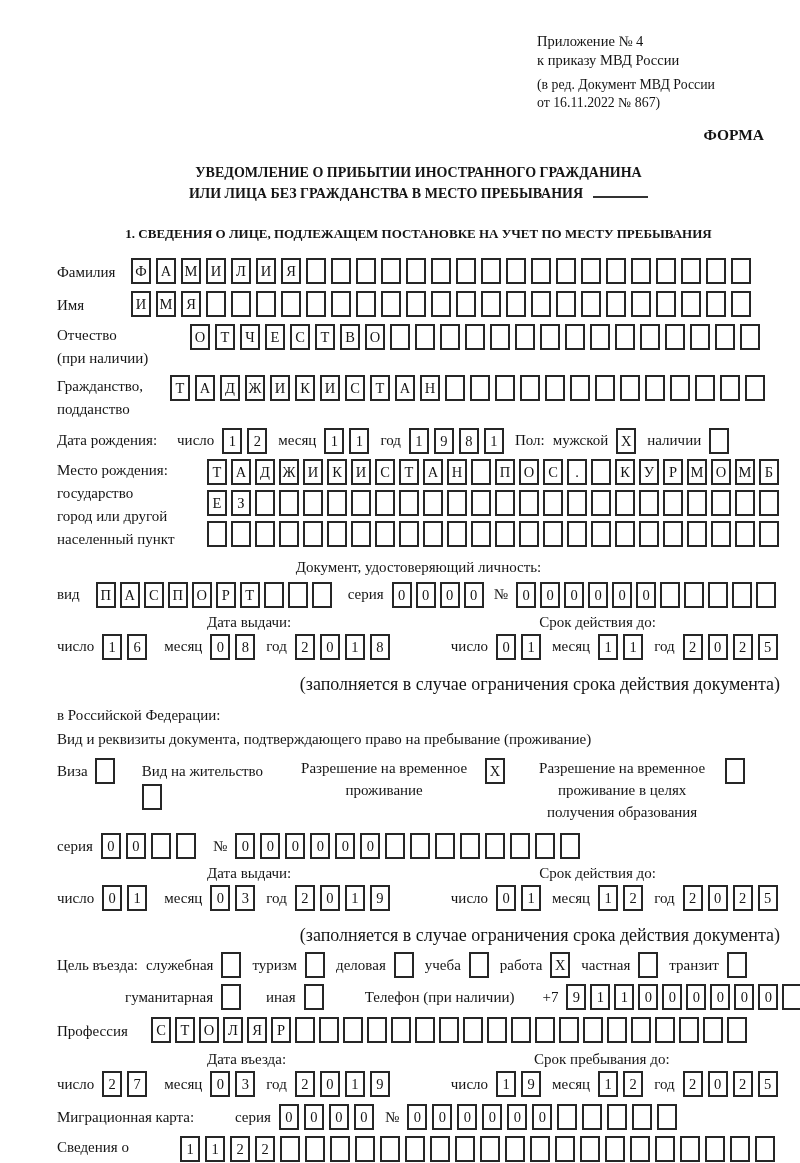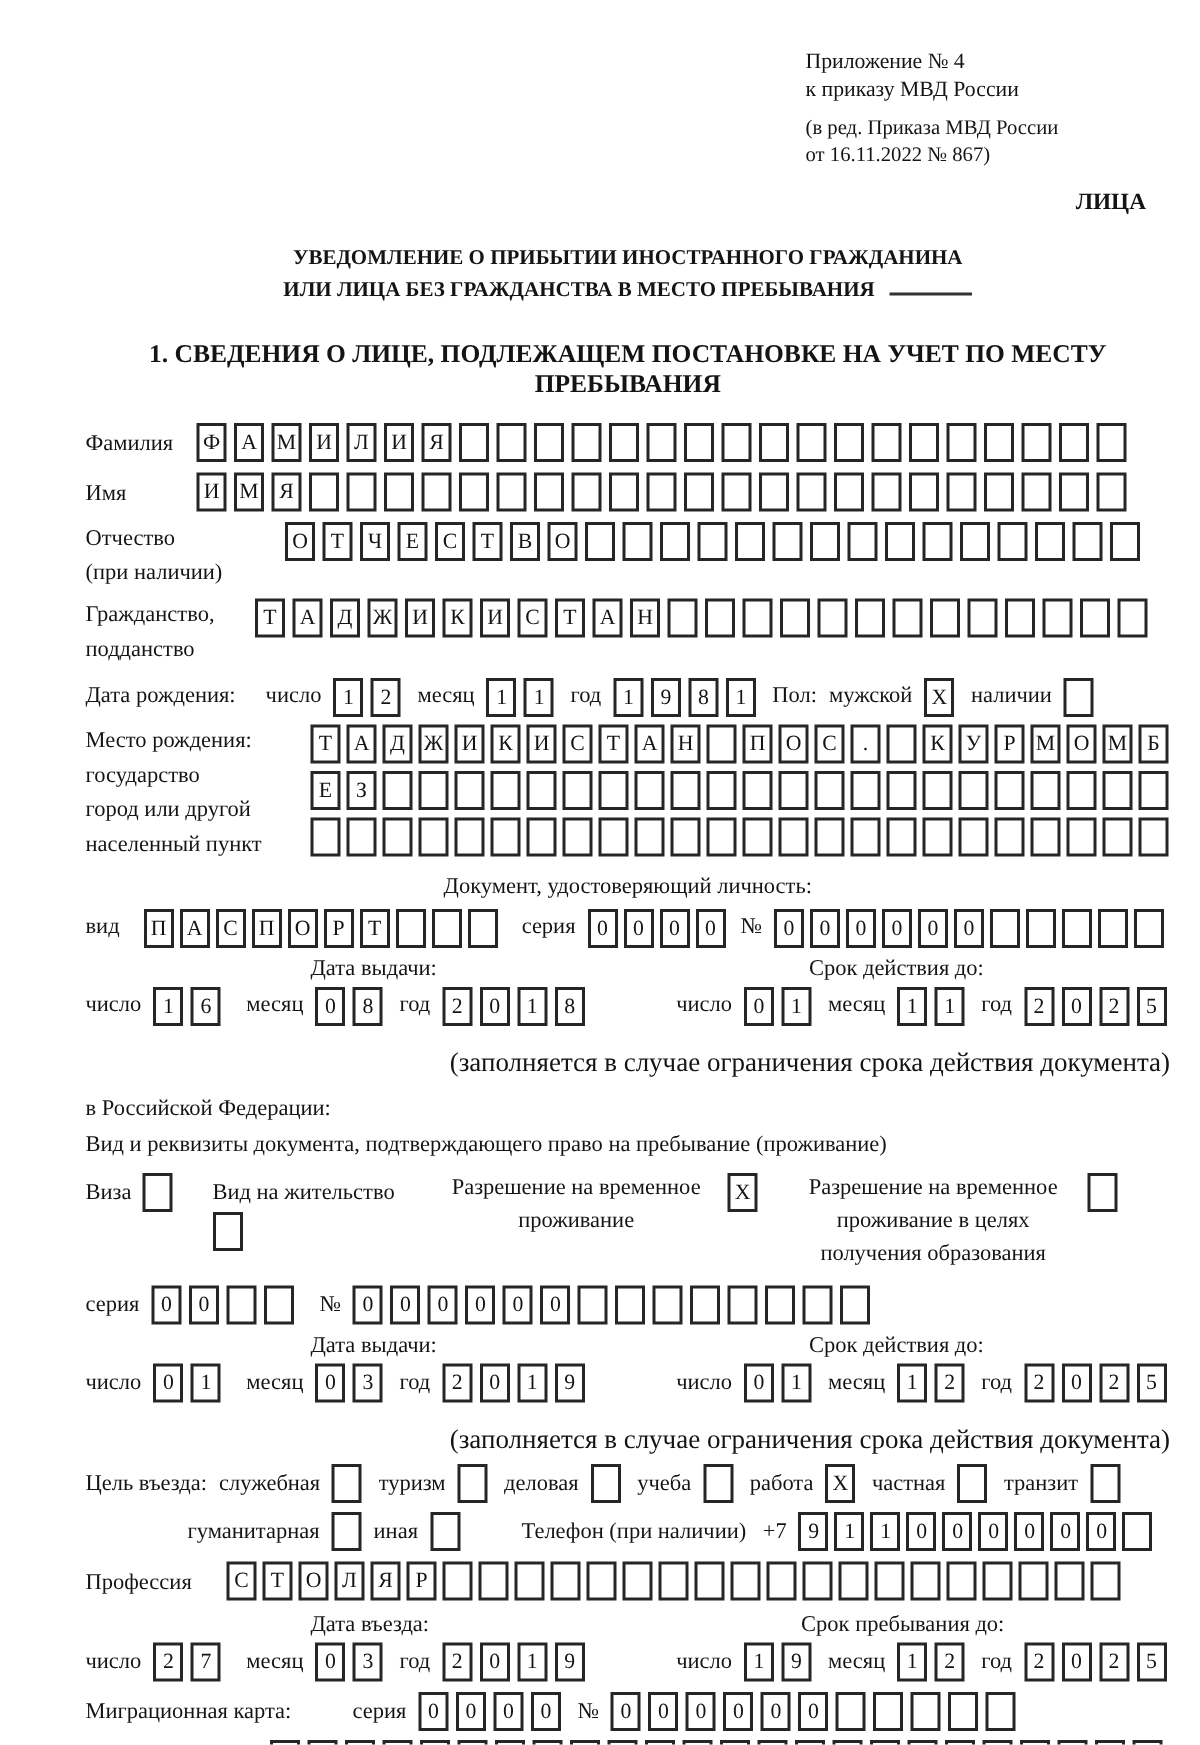--- a/index.html
+++ b/index.html
@@ -13,32 +13,32 @@
     margin-right:5px; text-align:center; font-size:14.5px; line-height:22px; background:#fff; }
   .tight .cell { margin-right:4px; }
   .cb { vertical-align:middle; }
 
   .apx { width:225px; margin-left:auto; margin-right:18px; font-size:14.5px; line-height:1.3; }
   .apx .rev { margin-top:6px; font-size:13.8px; }
   .forma { text-align:right; padding-right:16px; font-weight:bold; margin-top:14px; font-size:15.5px; }
 
   .title { text-align:center; font-weight:bold; font-size:14px; line-height:1.5; margin-top:18px; }
   .blankline { display:inline-block; width:55px; border-bottom:2px solid #333; margin-left:10px; }
-  .sec-head { text-align:center; font-weight:bold; font-size:17px; margin-top:22px; }
+  .sec-head { text-align:center; font-weight:bold; font-size:13px; margin-top:22px; }
 
   .frow { display:flex; align-items:flex-start; margin-top:5px; }
   .flabel { flex:none; line-height:28px; }
   .w74 { width:74px; } .w133 { width:133px; } .w113 { width:113px; }
   .w150 { width:150px; } .w94 { width:94px; } .w123 { width:123px; }
   .ml { line-height:1.55; }
   .rowgap { margin-top:5px; }
 
   .inline-row { display:flex; align-items:center; margin-top:6px; white-space:nowrap; }
   .inline-row .t { margin-right:8px; }
-  .gap12 { margin-left:12px; } .gap20 { margin-left:3px; } .gap6 { margin-left:6px; }
+  .gap12 { margin-left:12px; } .gap20 { margin-left:20px; } .gap6 { margin-left:6px; }
 
   .center-bold { text-align:center; font-weight:normal; margin-top:7px; }
   .two-labels { display:flex; margin-top:6px; }
   .note { text-align:right; font-size:18px; margin-top:14px; }
 
   .para { margin-top:8px; line-height:1.65; }
 
   .optrow { display:flex; align-items:flex-start; margin-top:6px; }
   .opt { display:flex; align-items:flex-start; }
   .opt .olabel { margin-right:7px; line-height:26px; }
@@ -47,26 +47,26 @@
 </style>
 </head>
 <body>
 
 <div class="page">
 
   <div class="apx">
     <div>Приложение № 4</div>
     <div>к приказу МВД России</div>
     <div class="rev">
-      <div>(в ред. Приказа МВД России</div>
+      <div>(в ред. Документ МВД России</div>
       <div>от 16.11.2022 № 867)</div>
     </div>
   </div>
 
-  <div class="forma">ЛИЦА</div>
+  <div class="forma">ФОРМА</div>
 
   <div class="title">
     <div>УВЕДОМЛЕНИЕ О ПРИБЫТИИ ИНОСТРАННОГО ГРАЖДАНИНА</div>
     <div><span>ИЛИ ЛИЦА БЕЗ ГРАЖДАНСТВА В МЕСТО ПРЕБЫВАНИЯ</span><span class="blankline"></span></div>
   </div>
 
   <div class="sec-head">1. СВЕДЕНИЯ О ЛИЦЕ, ПОДЛЕЖАЩЕМ ПОСТАНОВКЕ НА УЧЕТ ПО МЕСТУ ПРЕБЫВАНИЯ</div>
 
   <div class="frow" style="margin-top:16px;">
     <div class="flabel w74">Фамилия</div>

